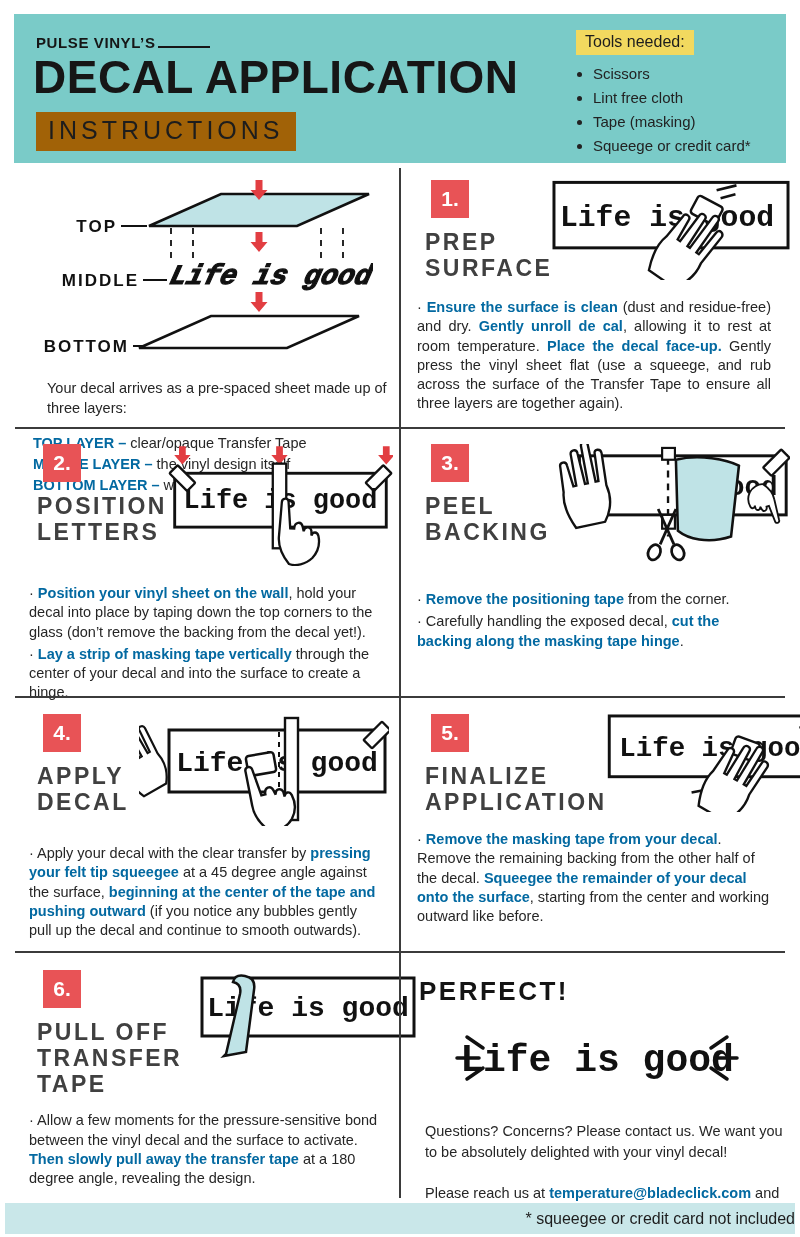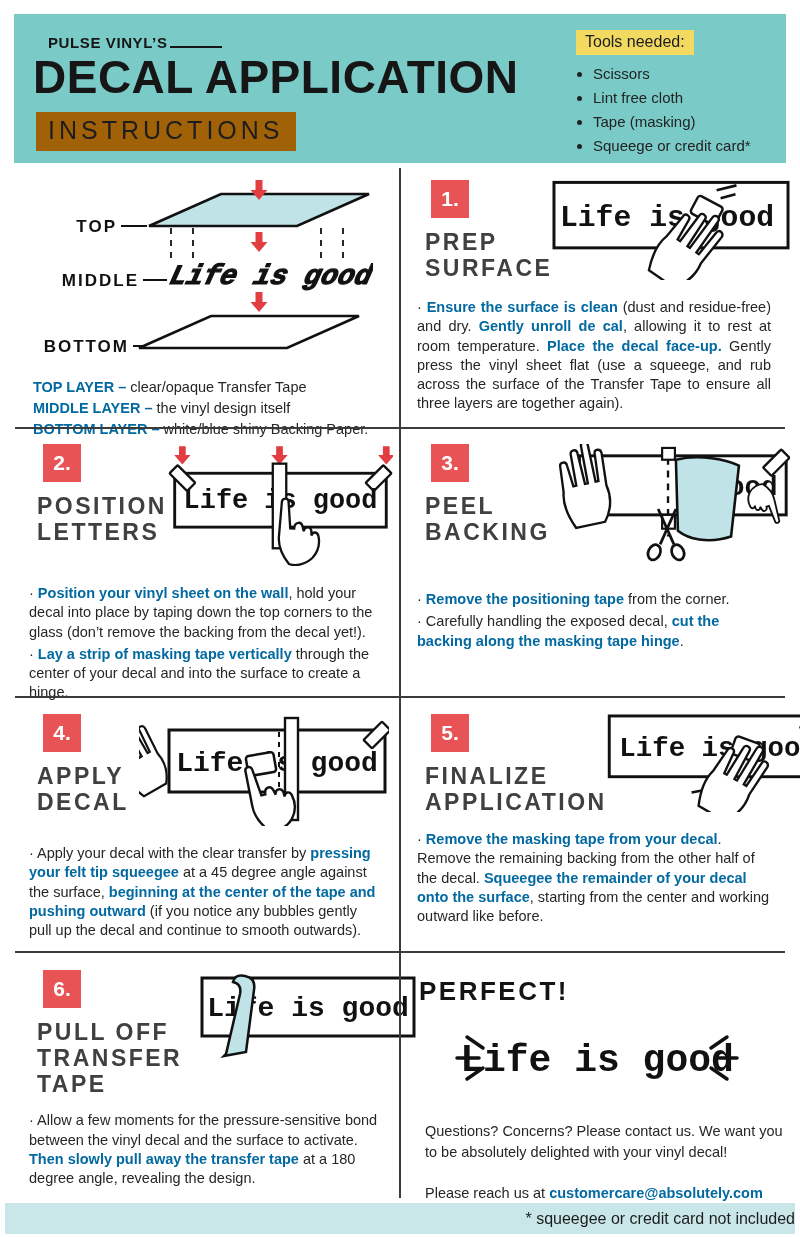--- a/index.html
+++ b/index.html
@@ -1,21 +1,21 @@
 <!DOCTYPE html>
 <html><head>
 <meta charset="utf-8">
 <style>
   html,body{margin:0;padding:0;background:#fff;}
   body{width:800px;height:1237px;font-family:"Liberation Sans",sans-serif;color:#2b2b2b;}
   .page{position:relative;width:800px;height:1237px;background:#fff;overflow:hidden;}
 
   
   .header{position:absolute;left:14px;top:14px;width:772px;height:149px;background:#7ACBC8;}
-  .brand{position:absolute;left:34px;top:20px;font-size:15px;font-weight:bold;letter-spacing:.6px;color:#161616;}
+  .brand{position:absolute;left:22px;top:20px;font-size:15px;font-weight:bold;letter-spacing:.6px;color:#161616;}
   .brand-line{display:inline-block;width:52px;border-bottom:2px solid #161616;margin-left:2px;}
   .title{position:absolute;left:19px;top:36px;font-size:46px;font-weight:bold;letter-spacing:.5px;color:#161616;white-space:nowrap;}
   .subtitle{position:absolute;left:22px;top:98px;background:#a16207;padding:4px 12px 6px;font-size:25px;letter-spacing:4px;color:#1d1d1d;}
   .tools{position:absolute;left:562px;top:16px;width:218px;}
   .tools-label{display:inline-block;background:#F2D95F;padding:3px 9px 4px;font-size:16px;color:#1d1d1d;}
   .tools ul{margin:7px 0 0 17px;padding:0;font-size:15px;line-height:1.6;color:#222;}
 
   
   .hdiv{position:absolute;left:15px;width:770px;height:2px;background:#3b3b3b;}
   .vdiv{position:absolute;left:399px;top:168px;width:2px;height:1030px;background:#3b3b3b;}
@@ -97,20 +97,21 @@
           <line x1="322" y1="48" x2="322" y2="80"></line>
       </g>
       <path d="M234.5,0 h7 v10 h5 l-8.5,10 -8.5,-10 h5 z" fill="#E23E42"></path>
       <path d="M234.5,52 h7 v10 h5 l-8.5,10 -8.5,-10 h5 z" fill="#E23E42"></path>
       <text x="118" y="106" text-anchor="end" class="lbl">MIDDLE</text>
       <text x="0" y="0" text-anchor="middle" font-size="28" font-style="italic" fill="#fff" stroke="#111" stroke-width="1.2" transform="translate(248,104) skewX(-14)">Life is good</text>
       <path d="M234.5,112 h7 v10 h5 l-8.5,10 -8.5,-10 h5 z" fill="#E23E42"></path>
       <polygon points="118,168 190,136 338,136 266,168" fill="#fff" stroke="#111" stroke-width="2.6"></polygon>
       <text x="108" y="172" text-anchor="end" class="lbl">BOTTOM</text>
     </svg>
+    <div class="lead">Your decal arrives as a pre-spaced sheet made up of three layers:</div>
     <div class="layers">
       <div><b>TOP LAYER – </b><span>clear/opaque Transfer Tape</span></div>
       <div><b>MIDDLE LAYER – </b><span>the vinyl design itself</span></div>
       <div><b>BOTTOM LAYER – </b><span>white/blue shiny Backing Paper.</span></div>
     </div>
   </div>
 
   <div class="cell c-s1 stepcell">
     <div class="cell-head">
       <div class="head-left">
@@ -271,21 +272,21 @@
   <div class="cell c-perfect">
     <h3 class="perfect-title">PERFECT!</h3>
     <svg class="perfect-decal" width="320" height="74" viewBox="0 0 320 74">
       <g stroke="#111" stroke-width="3.5" stroke-linecap="round" fill="none">
         <path d="M30,16 L46,27 M20,37 L42,37 M30,58 L46,47"></path>
         <path d="M290,16 L274,27 M300,37 L278,37 M290,58 L274,47"></path>
       </g>
       <text x="160" y="50" text-anchor="middle" font-size="38">Life is good</text>
     </svg>
     <p class="pp pp1">Questions? Concerns? Please contact us. We want you to be absolutely delighted with your vinyl decal!</p>
-    <p class="pp pp2"><span>Please reach us at </span><b>customercare@absolutely.com</b><span> and we’ll be happy to help. Thank you!</span></p>
+    <p class="pp pp2"><span>Please reach us at </span><b>temperature@bladeclick.com</b><span> and we’ll be happy to help. Thank you!</span></p>
   </div>
 
   <div class="hdiv" style="top:427px"></div>
   <div class="hdiv" style="top:696px"></div>
   <div class="hdiv" style="top:951px"></div>
   <div class="vdiv"></div>
 
   <div class="footerbar">
     <span>* squeegee or credit card not included</span>
   </div>

